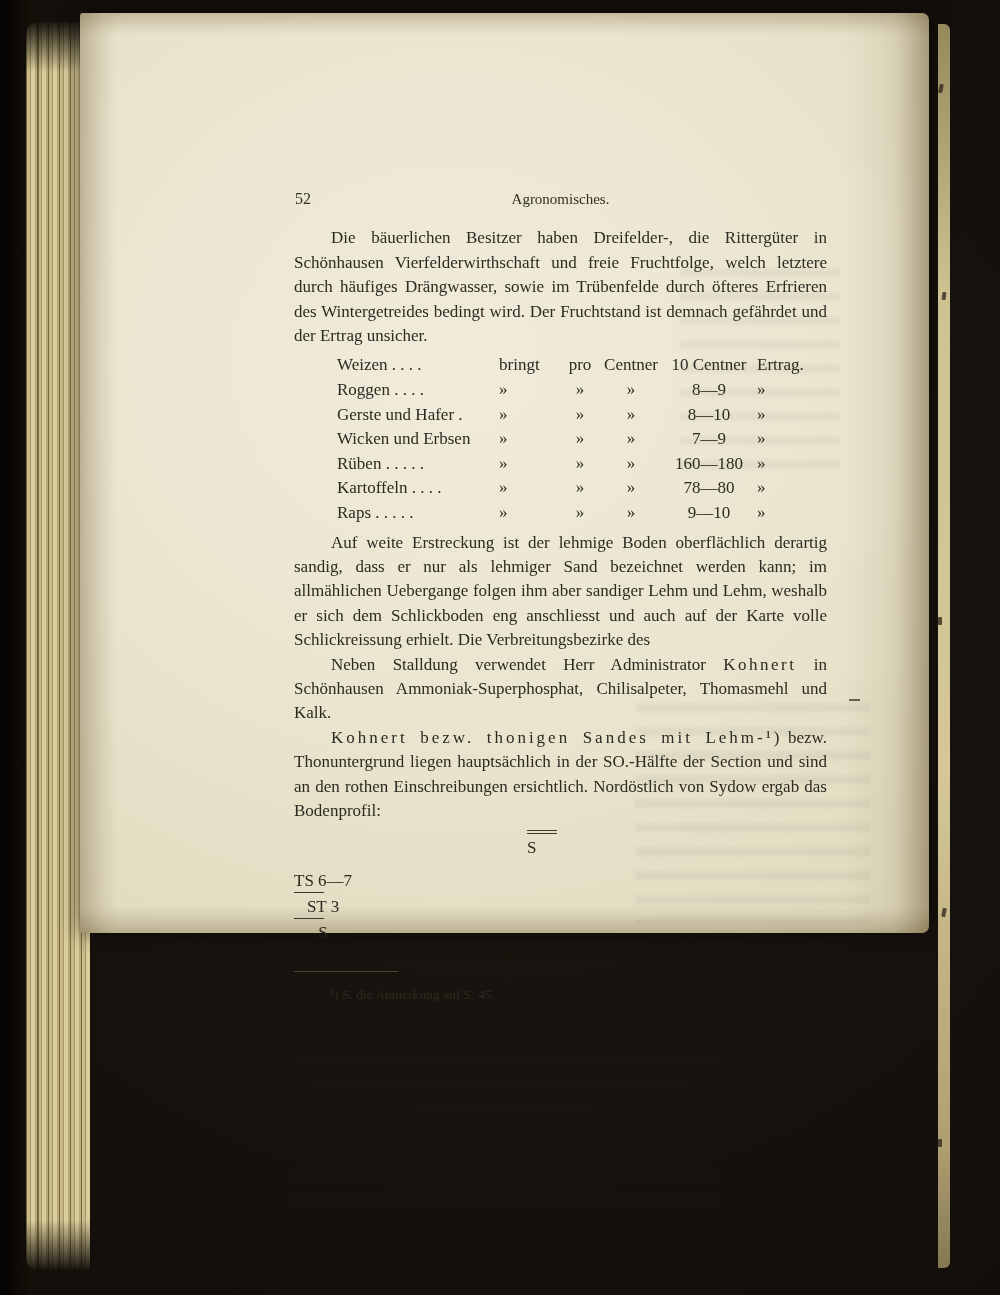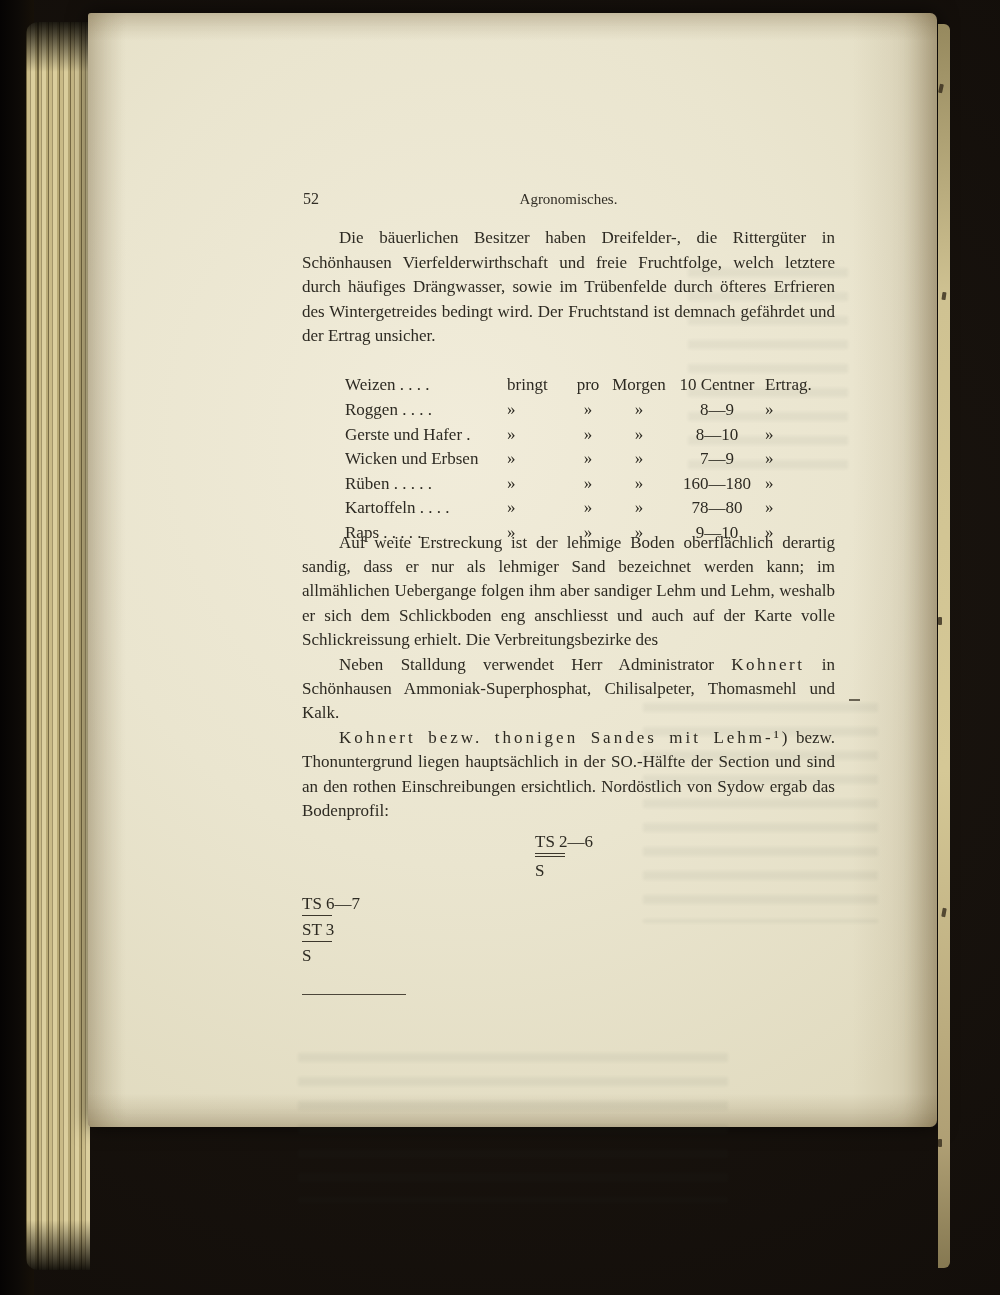--- a/index.html
+++ b/index.html
@@ -20,21 +20,21 @@
   
   .edges { position: absolute; left: 26px; top: 22px; width: 64px; height: 1248px;
     border-radius: 12px 0 0 12px;
     background:
       linear-gradient(180deg, rgba(8,6,3,.9), rgba(8,6,3,0) 4%, rgba(8,6,3,0) 96%, rgba(8,6,3,.92)),
       repeating-linear-gradient(90deg,
         #786b44 0 1.5px, #c9ba87 1.5px 4px, #a3956a 4px 5.5px,
         #dbce9d 5.5px 9px, #b8a976 9px 11px);
   }
   
-  .page { position: absolute; left: 88px; top: 13px; width: 849px; height: 1114px;
+  .page { position: absolute; left: 80px; top: 13px; width: 849px; height: 920px;
     border-radius: 3px 7px 7px 3px;
     background:
       linear-gradient(180deg, rgba(108,86,46,.22) 0, rgba(108,86,46,0) 2.5%, rgba(108,86,46,0) 97%, rgba(108,86,46,.26) 100%),
       linear-gradient(90deg, rgba(112,90,48,.20) 0, rgba(112,90,48,0) 4.5%, rgba(112,90,48,0) 90%, rgba(112,90,48,.10) 96%, rgba(112,90,48,.30) 100%),
       radial-gradient(85% 70% at 44% 38%, #f1ecda 0%, #eae5cf 55%, #e1dbc0 100%);
     box-shadow:
       0 0 20px rgba(0,0,0,.6),
       inset 20px 0 30px -18px rgba(85,65,30,.30),
       inset -26px 0 34px -20px rgba(85,65,30,.38);
   }
@@ -70,28 +70,28 @@
   .pagenum { position: absolute; left: 1px; top: 0; font-size: 16px; }
 
   .sperr { letter-spacing: 2.5px; }
   .sperr2 { letter-spacing: 3px; word-spacing: 4px; }
 
   
   .yield { margin: 5px 0 5px 0; }
   .yrow { display: flex; align-items: baseline; height: 24.6px; white-space: nowrap; }
   .yc.name { width: 205px; padding-left: 43px; }
   .yc.g1 { width: 60px; }
-  .yc.g2 { width: 42px; text-align: center; margin-top: 20px; }
+  .yc.g2 { width: 42px; text-align: center; }
   .yc.g3 { width: 60px; text-align: center; }
   .yc.val { width: 96px; text-align: center; }
   .yc.tail { flex: 1; text-align: left; }
 
   
   .profile { margin: 7px 0 10px 233px; }
-  .profile.inrow { margin: 0; }
+  .profile.inrow { margin: 0; text-align: center; }
   .pl { line-height: 23px; white-space: pre; }
   .prule { width: 30px; height: 3px; border-top: 1.4px solid #3c372c; }
   .profile-row { display: flex; margin: 0 0 10px 0; }
   .pblabel { width: 233px; }
 
   
   .fnrule { width: 104px; height: 0; border-top: 1.1px solid #4c463a; margin: 27px 0 13px 0; }
   .footnote { font-size: 13.5px; line-height: 19px; text-indent: 36px; }
 </style>
 </head>
@@ -113,21 +113,21 @@
         <span>Agronomisches.</span>
       </div>
 
       <p class="indent">Die bäuerlichen Besitzer haben Dreifelder-, die Rittergüter in Schönhausen Vierfelderwirthschaft und freie Fruchtfolge, welch letztere durch häufiges Drängwasser, sowie im Trübenfelde durch öfteres Erfrieren des Wintergetreides bedingt wird. Der Fruchtstand ist demnach gefährdet und der Ertrag unsicher.</p>
 
       <div class="yield">
         <div class="yrow">
           <span class="yc name">Weizen . . . .</span>
           <span class="yc g1">bringt</span>
           <span class="yc g2">pro</span>
-          <span class="yc g3">Morgen</span>
+          <span class="yc g3">Centner</span>
           <span class="yc val">10 Centner</span>
           <span class="yc tail">Ertrag.</span>
         </div>
         <div class="yrow">
           <span class="yc name">Roggen . . . .</span>
           <span class="yc g1">»</span>
           <span class="yc g2">»</span>
           <span class="yc g3">»</span>
           <span class="yc val">8—9</span>
           <span class="yc tail">»</span>
@@ -174,38 +174,38 @@
         </div>
       </div>
 
       <p class="indent">Auf weite Erstreckung ist der lehmige Boden oberflächlich derartig sandig, dass er nur als lehmiger Sand bezeichnet werden kann; im allmählichen Uebergange folgen ihm aber sandiger Lehm und Lehm, weshalb er sich dem Schlickboden eng anschliesst und auch auf der Karte volle Schlickreissung erhielt. Die Verbreitungsbezirke des</p>
 
       <p class="indent"><span>Neben Stalldung verwendet Herr Administrator </span><span class="sperr">Kohnert</span><span> in Schönhausen Ammoniak-Superphosphat, Chilisalpeter, Thomasmehl und Kalk.</span></p>
 
       <p class="indent"><span class="sperr2">Kohnert bezw. thonigen Sandes mit Lehm-¹)</span><span> bezw. Thonuntergrund liegen hauptsächlich in der SO.-Hälfte der Section und sind an den rothen Einschreibungen ersichtlich. Nordöstlich von Sydow ergab das Bodenprofil:</span></p>
 
       <div class="profile">
-        <div class="pl">TS 2—6</div>
         <div class="prule"></div>
         <div class="prule"></div>
         <div class="pl">S</div>
       </div>
 
       <div class="profile-row">
         <div class="profile inrow">
           <div class="pl">TS 6—7</div>
           <div class="prule"></div>
           <div class="pl">ST 3</div>
           <div class="prule"></div>
           <div class="pl">S</div>
         </div>
       </div>
 
 
       <div class="fnrule"></div>
+      <p class="footnote">¹) S. die Anmerkung auf S. 45.</p>
 
     </div>
   </div>
 
   <div class="right-strip"></div>
 
   <div class="mark m1"></div>
   <div class="mark m2"></div>
   <div class="mark m3"></div>
   <div class="mark m4"></div>

